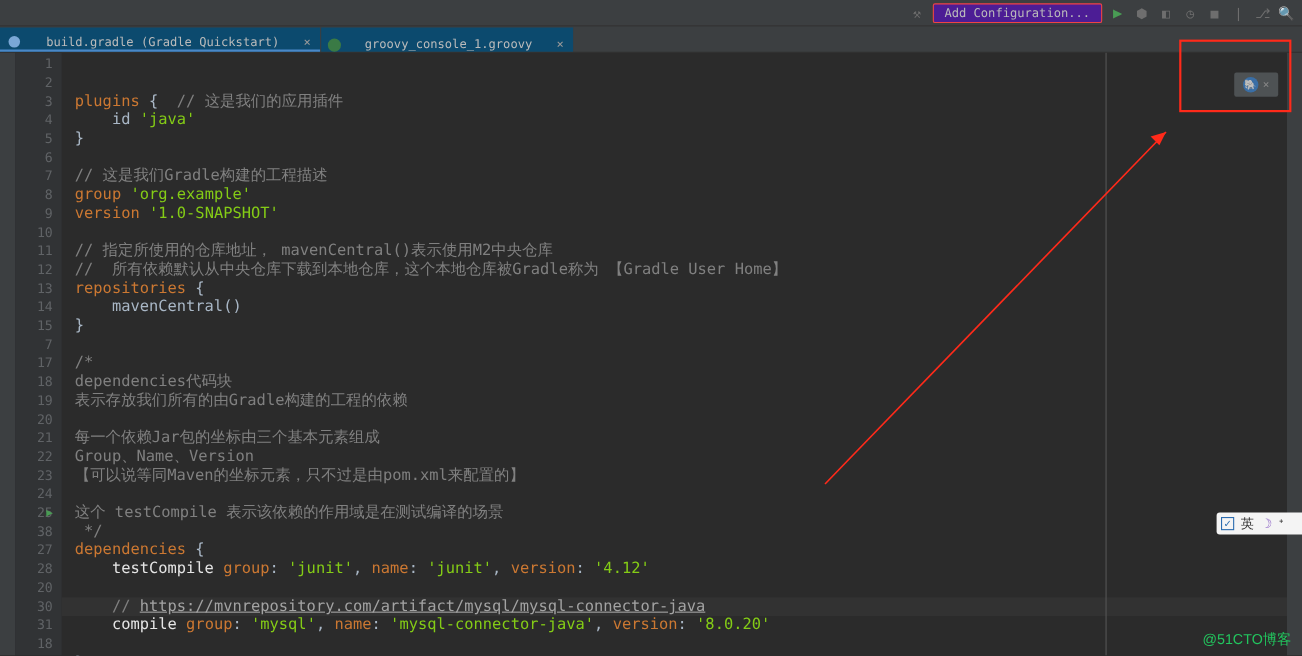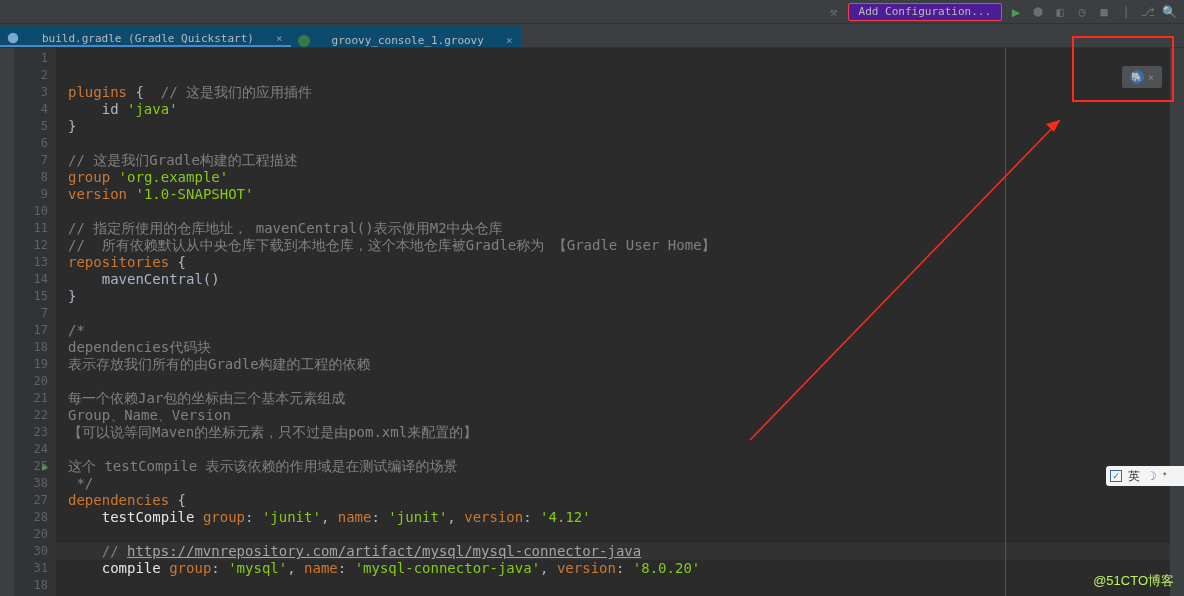--- a/index.html
+++ b/index.html
@@ -163,21 +163,21 @@
     pointer-events: none;
     top: 100px;
     left: 720px;
     width: 360px;
     height: 360px;
   }
   .watermark {
     position: absolute;
     right: 10px;
     bottom: 6px;
-    color: #bef264;
+    color: #22c55e;
     font-size: 13px;
     font-family: sans-serif;
   }
   .ime-bar {
     position: absolute;
     right: 0;
     top: 466px;
     height: 20px;
     width: 78px;
     background: #f4f4f4;

